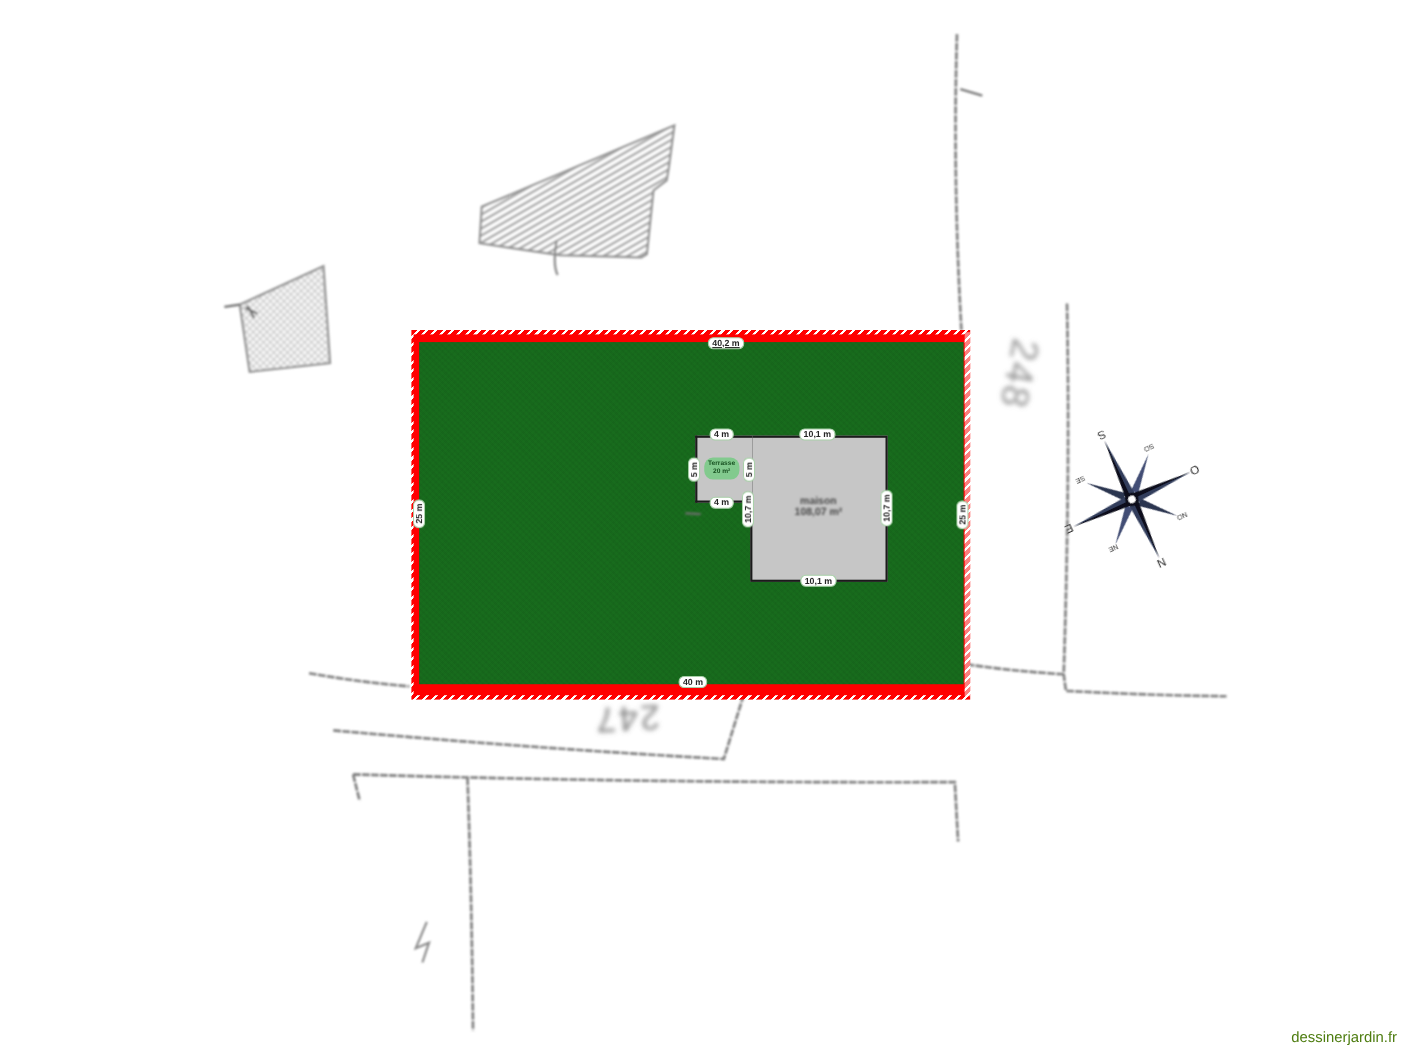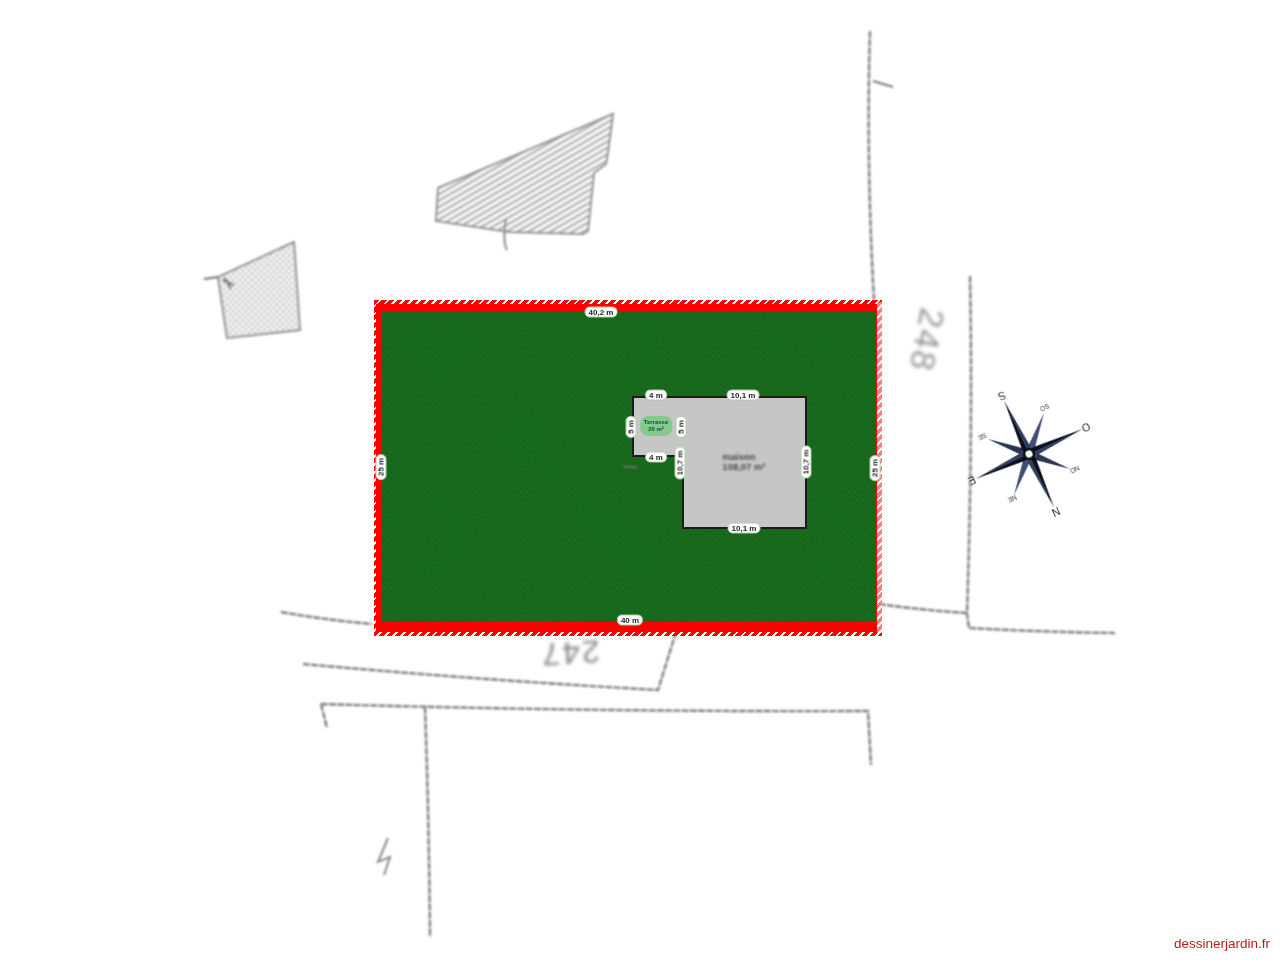--- a/index.html
+++ b/index.html
@@ -71,25 +71,25 @@
 <div class="abs" style="left:376px;top:304px;width:501px;height:327.5px;background:#ff0000;filter:blur(0.5px);"></div>
 
 <div class="abs" style="left:381px;top:311px;width:495px;height:311px;background-color:#186c1d;background-image:repeating-linear-gradient(45deg,rgba(0,0,0,0.035) 0 2px,rgba(0,0,0,0) 2px 4px),repeating-linear-gradient(-45deg,rgba(0,0,0,0.022) 0 2px,rgba(0,0,0,0) 2px 4px);filter:blur(0.4px);"></div>
 
 <div class="abs" style="left:876.6px;top:302px;width:5.4px;height:331px;background:rgba(255,255,255,0.5);"></div>
 
 <div class="abs" style="left:682px;top:396px;width:125px;height:133px;background:#c6c6c6;border:2.5px solid #1b1b1b;box-sizing:border-box;filter:blur(0.5px);"></div>
 
 <div class="abs" style="left:632px;top:396px;width:52px;height:61px;background:#c6c6c6;border:2.5px solid #1b1b1b;box-sizing:border-box;border-right:none;filter:blur(0.5px);"></div>
 
-<div class="abs" style="left:744px;top:461px;transform:translate(-50%,-50%);text-align:left;font:700 9.5px/9.5px 'Liberation Sans',sans-serif;color:#484848;filter:blur(0.8px);">maison<br>108,07 m²</div>
+<div class="abs" style="left:744px;top:461px;transform:translate(-50%,-50%);text-align:center;font:700 9.5px/9.5px 'Liberation Sans',sans-serif;color:#484848;filter:blur(0.8px);">maison<br>108,07 m²</div>
 
 <div class="abs" style="left:623px;top:465.5px;width:14px;height:1.6px;background:#6f6f6f;filter:blur(0.8px);transform:rotate(3deg);"></div>
 
-<div class="lbl" style="left:601px;top:312px;">40,2 m</div>
+<div class="lbl" style="left:660px;top:312px;text-decoration:underline;">40,2 m</div>
 
 <div class="lbl" style="left:630px;top:620px;">40 m</div>
 
 <div class="lbl lblv" style="left:381px;top:467px;">25 m</div>
 
 <div class="lbl lblv" style="left:875px;top:468px;">25 m</div>
 
 <div class="lbl" style="left:743px;top:395px;">10,1 m</div>
 
 <div class="lbl" style="left:744px;top:528px;">10,1 m</div>
@@ -145,13 +145,13 @@
 <g font-size="6.5" fill="#3a3a3a">
 <text x="34" y="-31">NE</text>
 <text x="35" y="38">SE</text>
 <text x="-34" y="38">SO</text>
 <text x="-35" y="-31">NO</text>
 </g>
 </g>
 </g>
 </svg>
 
-<div class="abs" style="left:1270px;top:943px;transform:translate(-100%,-50%);font:400 13.5px 'Liberation Sans',sans-serif;color:#b91c1c;">dessinerjardin.fr</div>
+<div class="abs" style="left:1270px;top:943px;transform:translate(-100%,-50%);font:400 13.5px 'Liberation Sans',sans-serif;color:#4d7c0f;">dessinerjardin.fr</div>
 
 </body></html>

